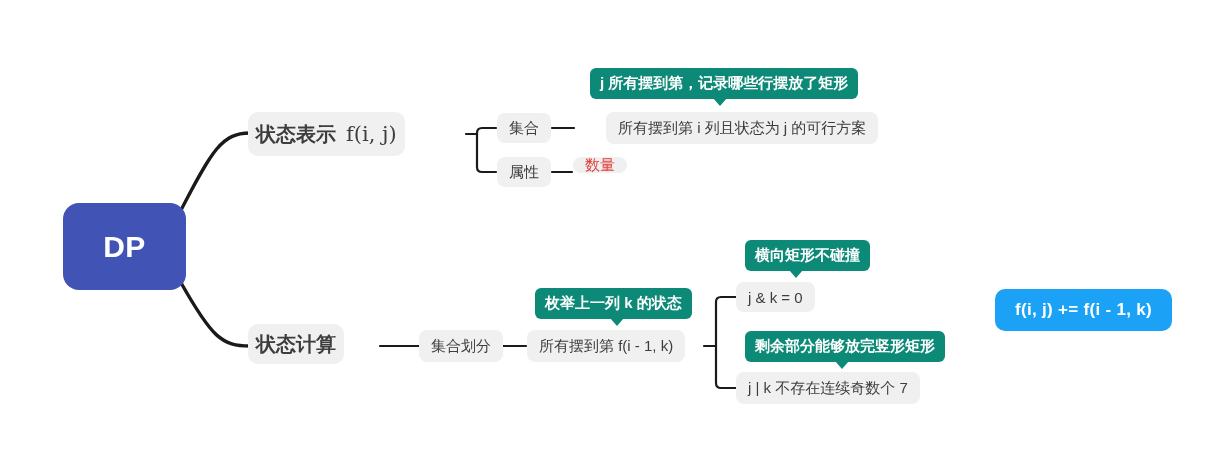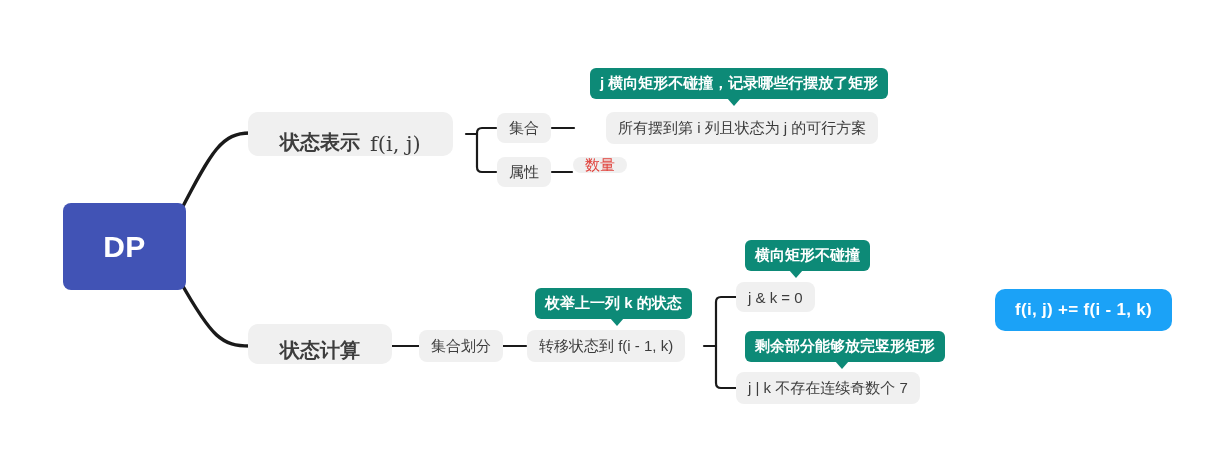--- a/index.html
+++ b/index.html
@@ -13,23 +13,23 @@
   svg.wires path.thick { stroke-width:3.4; }
   svg.wires path.thin  { stroke-width:2.2; }
 
   .node {
     position:absolute; display:flex; align-items:center; justify-content:center;
     background:var(--node_bg,#f0f0f0); color:var(--node_text,#3d3d3d);
     border-radius:8px; white-space:nowrap; padding:8px 12px;
   }
   .node-root {
     background:var(--root_node,#4153b5); color:#ffffff;
-    border-radius:8px; font-size:30px; font-weight:700; letter-spacing:0.5px;
+    border-radius:16px; font-size:30px; font-weight:700; letter-spacing:0.5px;
   }
-  .node-main { font-size:20px; font-weight:600; border-radius:10px; padding:0 32px;align-items:flex-end; }
+  .node-main { font-size:20px; font-weight:600; border-radius:10px; padding:0 8px; }
   .node-main .math {
     font-family:"DejaVu Serif","Liberation Serif",serif; 
     font-weight:500; font-size:21px; margin-left:10px;
   }
   .node-small { font-size:15px; font-weight:400; }
   .node-red { color:var(--highlight_red,#e0403a); }
 
   .callout {
     position:absolute; display:flex; align-items:center;
     background:var(--note,#0d8a77); color:#ffffff;
@@ -71,21 +71,21 @@
   <div class="node node-root" style="left:63px; top:203px; width:123px; height:87px;">
     <span>DP</span>
   </div>
 
   <div class="node node-main" style="left:248px; top:112px; height:44px;">
     <span>状态表示</span>
     <span class="math">f(i, j)</span>
   </div>
 
   <div class="callout" style="left:590px; top:68px;">
-    <span>j 横向矩形不碰撞，记录哪些行摆放了矩形</span>
+    <span>j 所有摆到第，记录哪些行摆放了矩形</span>
     <span class="pointer" style="left:46%;"></span>
   </div>
 
   <div class="node node-small" style="left:497px; top:113px; height:30px;">
     <span>集合</span>
   </div>
 
   <div class="node node-small" style="left:606px; top:112px; height:32px;">
     <span>所有摆到第 i 列且状态为 j 的可行方案</span>
   </div>
@@ -105,21 +105,21 @@
   <div class="node node-small" style="left:419px; top:330px; height:32px;">
     <span>集合划分</span>
   </div>
 
   <div class="callout" style="left:535px; top:288px;">
     <span>枚举上一列 k 的状态</span>
     <span class="pointer" style="left:48%;"></span>
   </div>
 
   <div class="node node-small" style="left:527px; top:330px; height:32px;">
-    <span>转移状态到 f(i - 1, k)</span>
+    <span>所有摆到第 f(i - 1, k)</span>
   </div>
 
   <div class="callout" style="left:745px; top:240px;">
     <span>横向矩形不碰撞</span>
     <span class="pointer" style="left:35%;"></span>
   </div>
 
   <div class="node node-small" style="left:736px; top:282px; height:30px;">
     <span>j &amp; k = 0</span>
   </div>

